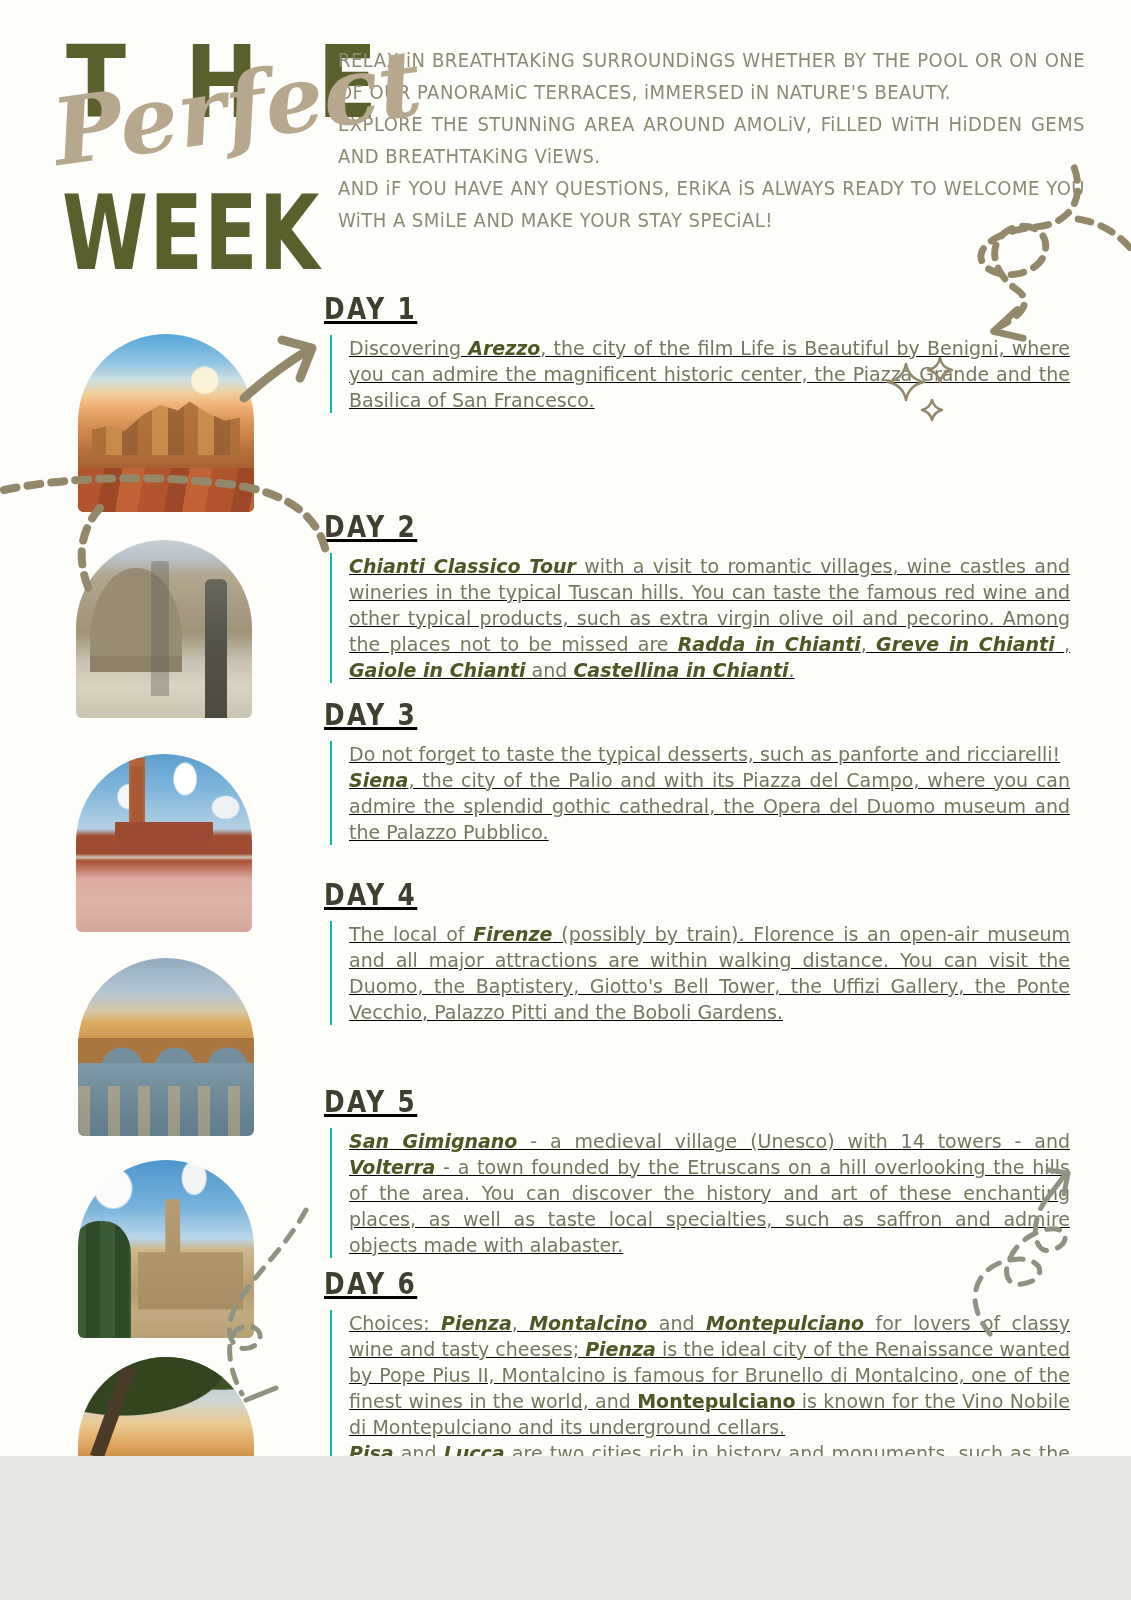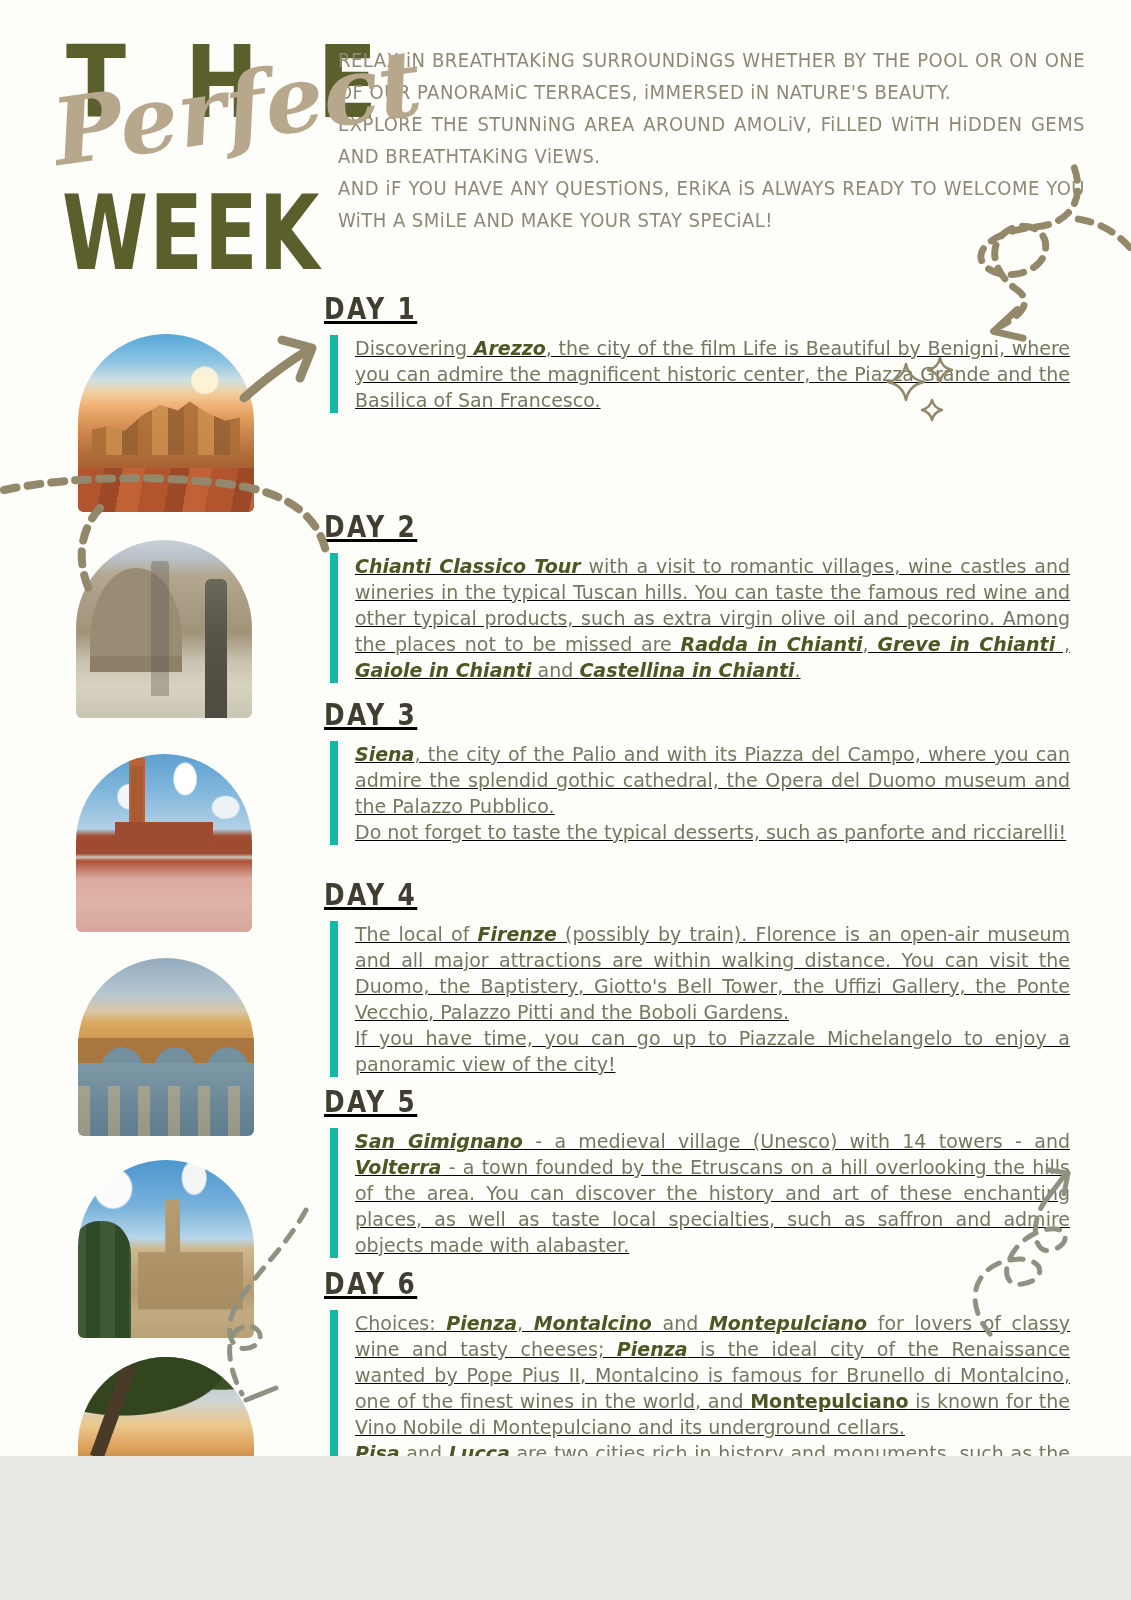--- a/index.html
+++ b/index.html
@@ -35,21 +35,21 @@
   .intro p{margin:0;}
   
   .day{position:absolute;left:322px;width:748px;text-decoration:underline;}
   .d0{top:290px}.d1{top:508px}.d2{top:696px}.d3{top:876px}.d4{top:1083px}.d5{top:1265px}
   .day-title{
     font-family:"DejaVu Sans",sans-serif;font-size:31px;font-weight:700;
     color:#403e31;letter-spacing:3px;margin:0 0 9px 2px;
     transform:scaleX(.8);transform-origin:left top;white-space:nowrap;
   }
   .day-body{
-    margin-left:8px;border-left:8px solid #14b8a6;padding-left:17px;
+    margin-left:8px;border-left:2px solid #14b8a6;padding-left:17px;
     font-family:"DejaVu Sans",sans-serif;font-size:19px;line-height:26px;
     color:#74785e;text-align:justify;
   }
   .day-body .para{margin:0;}
   .seg-bi{font-weight:700;font-style:italic;color:#4e5623;}
   .seg-b{font-weight:700;color:#4e5623;}
   
   .photo{position:absolute;width:176px;height:178px;border-radius:88px 88px 6px 6px;overflow:hidden;}
   .photo::before,.photo::after{content:"";}
   .ph1{left:78px;top:334px;background:
@@ -148,29 +148,28 @@
   </section>
   <section class="day d1">
     <h2 class="day-title">DAY 2</h2>
     <div class="day-body">
         <div class="para"><span class="seg-bi">Chianti Classico Tour</span><span> with a visit to romantic villages, wine castles and wineries in the typical Tuscan hills. You can taste the famous red wine and other typical products, such as extra virgin olive oil and pecorino. Among the places not to be missed are </span><span class="seg-bi">Radda in Chianti</span><span>, </span><span class="seg-bi">Greve in Chianti</span><span> , </span><span class="seg-bi">Gaiole in Chianti</span><span> and </span><span class="seg-bi">Castellina in Chianti</span><span>.</span></div>
       </div>
   </section>
   <section class="day d2">
     <h2 class="day-title">DAY 3</h2>
     <div class="day-body">
+        <div class="para"><span>Do not forget to taste the typical desserts, such as panforte and ricciarelli!</span></div>
         <div class="para"><span class="seg-bi">Siena</span><span>, the city of the Palio and with its Piazza del Campo, where you can admire the splendid gothic cathedral, the Opera del Duomo museum and the Palazzo Pubblico.</span></div>
-        <div class="para"><span>Do not forget to taste the typical desserts, such as panforte and ricciarelli!</span></div>
       </div>
   </section>
   <section class="day d3">
     <h2 class="day-title">DAY 4</h2>
     <div class="day-body">
         <div class="para"><span>The local of </span><span class="seg-bi">Firenze</span><span> (possibly by train). Florence is an open-air museum and all major attractions are within walking distance. You can visit the Duomo, the Baptistery, Giotto's Bell Tower, the Uffizi Gallery, the Ponte Vecchio, Palazzo Pitti and the Boboli Gardens.</span></div>
-        <div class="para"><span>If you have time, you can go up to Piazzale Michelangelo to enjoy a panoramic view of the city!</span></div>
       </div>
   </section>
   <section class="day d4">
     <h2 class="day-title">DAY 5</h2>
     <div class="day-body">
         <div class="para"><span class="seg-bi">San Gimignano</span><span> - a medieval village (Unesco) with 14 towers - and </span><span class="seg-bi">Volterra</span><span> - a town founded by the Etruscans on a hill overlooking the hills of the area. You can discover the history and art of these enchanting places, as well as taste local specialties, such as saffron and admire objects made with alabaster.</span></div>
       </div>
   </section>
   <section class="day d5">
     <h2 class="day-title">DAY 6</h2>

